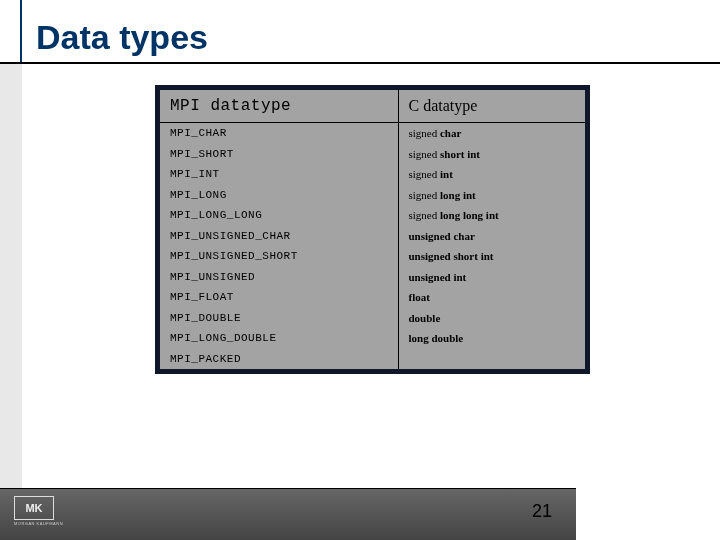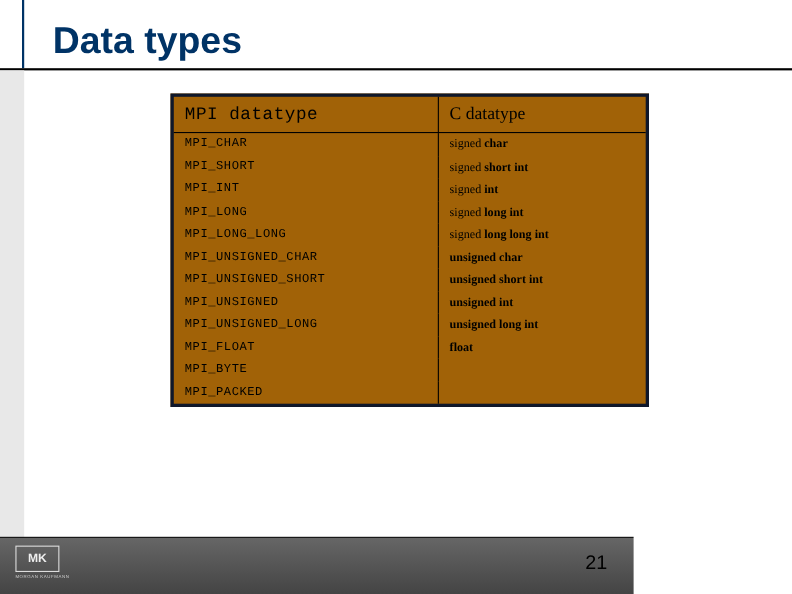--- a/index.html
+++ b/index.html
@@ -14,21 +14,21 @@
   .title-bar {
     position: absolute;
     top: 18px;
     left: 22px;
     right: 0;
   }
   .title-text {
     font-size: 34px;
     font-weight: bold;
     color: #003366;
-    padding-left: 26px;
+    padding-left: 14px;
   }
   .horiz-line {
     position: absolute;
     top: 62px;
     left: 0;
     width: 720px;
     height: 2px;
     background: #000;
   }
   .vert-line {
@@ -45,22 +45,22 @@
     left: 0;
     width: 22px;
     height: 424px;
     background: #e8e8e8;
   }
   .table-wrap {
     position: absolute;
     top: 85px;
     left: 155px;
     width: 435px;
-    border: 3px solid #0f172a;
-    background: #a16207;
+    border: 5px solid #0f172a;
+    background: #a3a3a3;
   }
   table {
     border-collapse: collapse;
     width: 100%;
   }
   td, th {
     font-size: 11px;
     padding: 2px 10px 2px 10px;
     text-align: left;
     font-weight: normal;
@@ -183,30 +183,30 @@
         </tr>
         <tr>
           <td class="col-left">MPI_UNSIGNED_SHORT</td>
           <td class="col-right"><b>unsigned short int</b></td>
         </tr>
         <tr>
           <td class="col-left">MPI_UNSIGNED</td>
           <td class="col-right"><b>unsigned int</b></td>
         </tr>
         <tr>
-          <td class="col-left">MPI_UNSIGNED_LONG</td>
-          <td class="col-right"><b>unsigned long int</b></td>
-        </tr>
-        <tr>
           <td class="col-left">MPI_FLOAT</td>
           <td class="col-right"><b>float</b></td>
         </tr>
         <tr>
-          <td class="col-left">MPI_BYTE</td>
-          <td class="col-right"></td>
+          <td class="col-left">MPI_DOUBLE</td>
+          <td class="col-right"><b>double</b></td>
+        </tr>
+        <tr>
+          <td class="col-left">MPI_LONG_DOUBLE</td>
+          <td class="col-right"><b>long double</b></td>
         </tr>
         <tr>
           <td class="col-left">MPI_PACKED</td>
           <td class="col-right"></td>
         </tr>
       </tbody>
   </table>
 </div>
 
 <div class="copyright">Copyright © 2010, Elsevier Inc. All rights Reserved</div>

